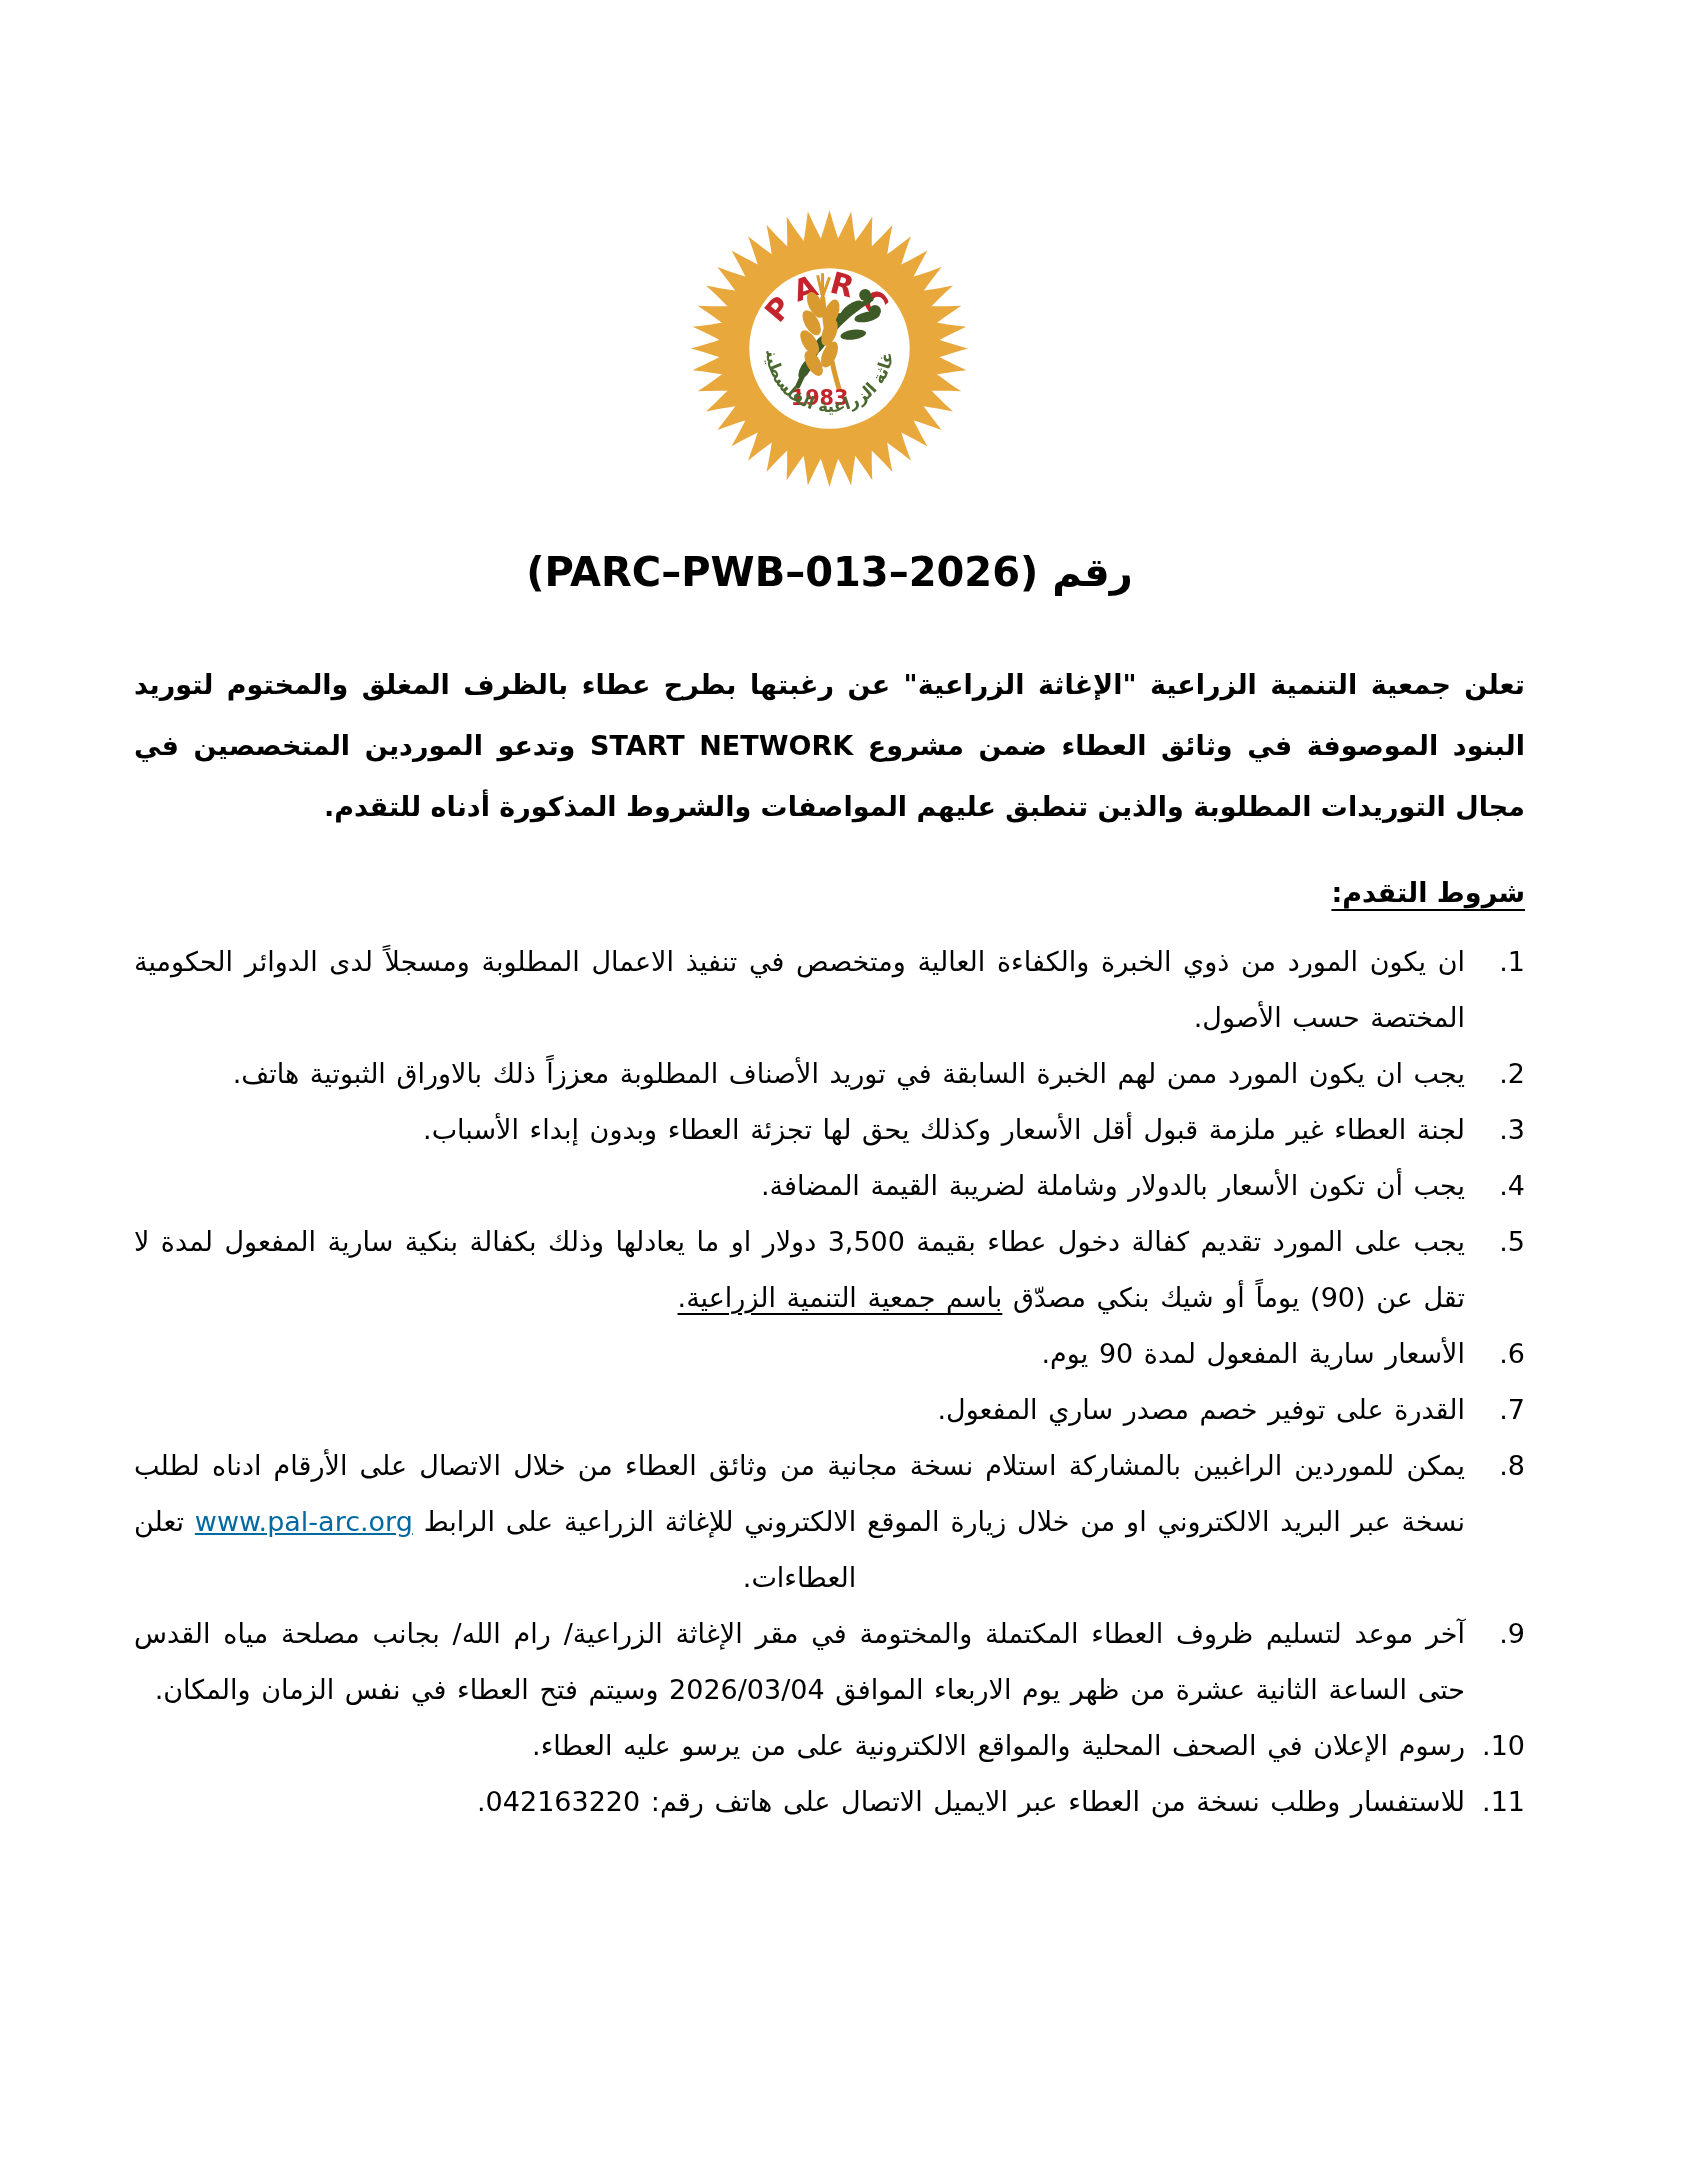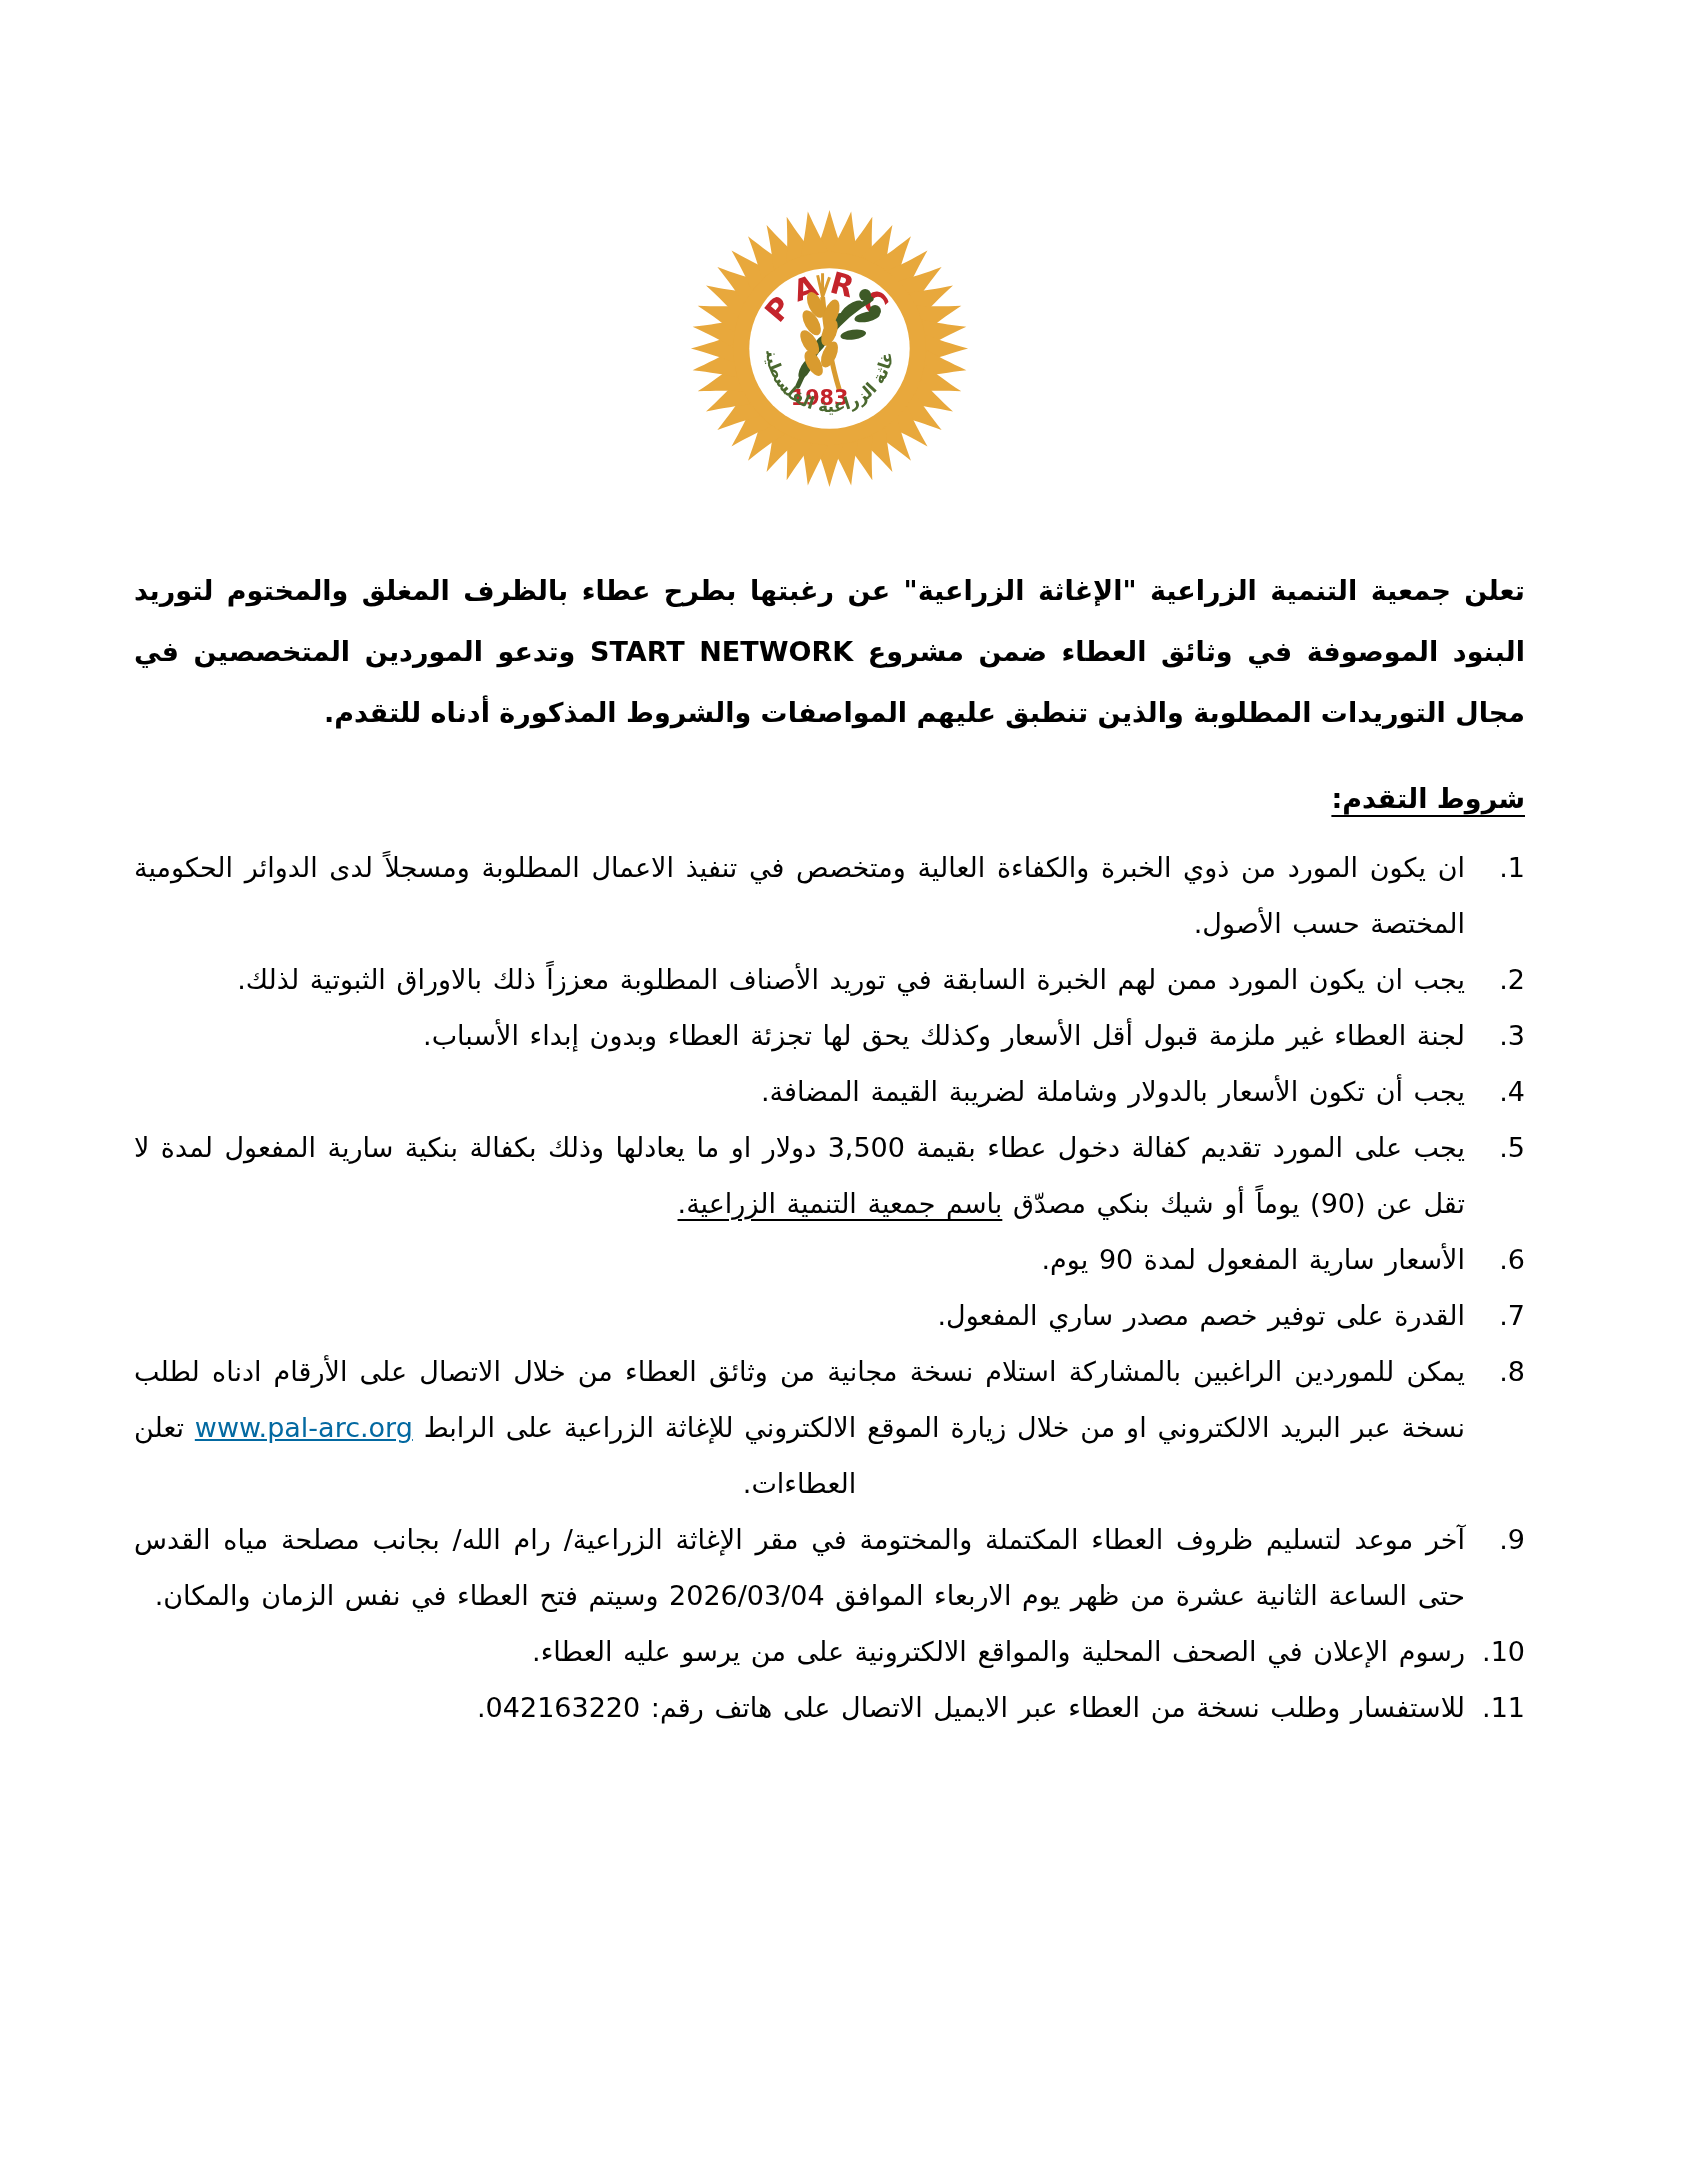--- a/index.html
+++ b/index.html
@@ -125,35 +125,39 @@
           <ellipse cx="150" cy="156" rx="7" ry="14" transform="rotate(24 150 156)"></ellipse>
           <ellipse cx="134" cy="165" rx="7" ry="14" transform="rotate(-30 134 165)"></ellipse>
         </g>
         <text x="140" y="207" font-size="21" font-weight="bold" text-anchor="middle" fill="#C4242B">1983</text>
         <text font-size="17" font-weight="bold" fill="#4A682F">
           <textPath href="#arcBot" startOffset="50%" text-anchor="middle">الإغاثة الزراعية الفلسطينية</textPath>
         </text>
       </svg>
     </div>
 
+    <div class="title3">
+      <span>رقم</span>
+      <span class="ltr">(PARC–PWB–013–2026)</span>
+    </div>
 
     <p class="intro">تعلن جمعية التنمية الزراعية "الإغاثة الزراعية" عن رغبتها بطرح عطاء بالظرف المغلق والمختوم لتوريد البنود الموصوفة في وثائق العطاء ضمن مشروع START NETWORK وتدعو الموردين المتخصصين في مجال التوريدات المطلوبة والذين تنطبق عليهم المواصفات والشروط المذكورة أدناه للتقدم.</p>
 
     <div class="section-heading">شروط التقدم:</div>
 
     <div class="conditions">
 
       <div class="item">
         <span class="num">1.</span>
         <div class="body">ان يكون المورد من ذوي الخبرة والكفاءة العالية ومتخصص في تنفيذ الاعمال المطلوبة ومسجلاً لدى الدوائر الحكومية المختصة حسب الأصول.</div>
       </div>
 
       <div class="item">
         <span class="num">2.</span>
-        <div class="body">يجب ان يكون المورد ممن لهم الخبرة السابقة في توريد الأصناف المطلوبة معززاً ذلك بالاوراق الثبوتية لذلك.</div>
+        <div class="body">يجب ان يكون المورد ممن لهم الخبرة السابقة في توريد الأصناف المطلوبة معززاً ذلك بالاوراق الثبوتية هاتف.</div>
       </div>
 
       <div class="item">
         <span class="num">3.</span>
         <div class="body">لجنة العطاء غير ملزمة قبول أقل الأسعار وكذلك يحق لها تجزئة العطاء وبدون إبداء الأسباب.</div>
       </div>
 
       <div class="item">
         <span class="num">4.</span>
         <div class="body">يجب أن تكون الأسعار بالدولار وشاملة لضريبة القيمة المضافة.</div>

